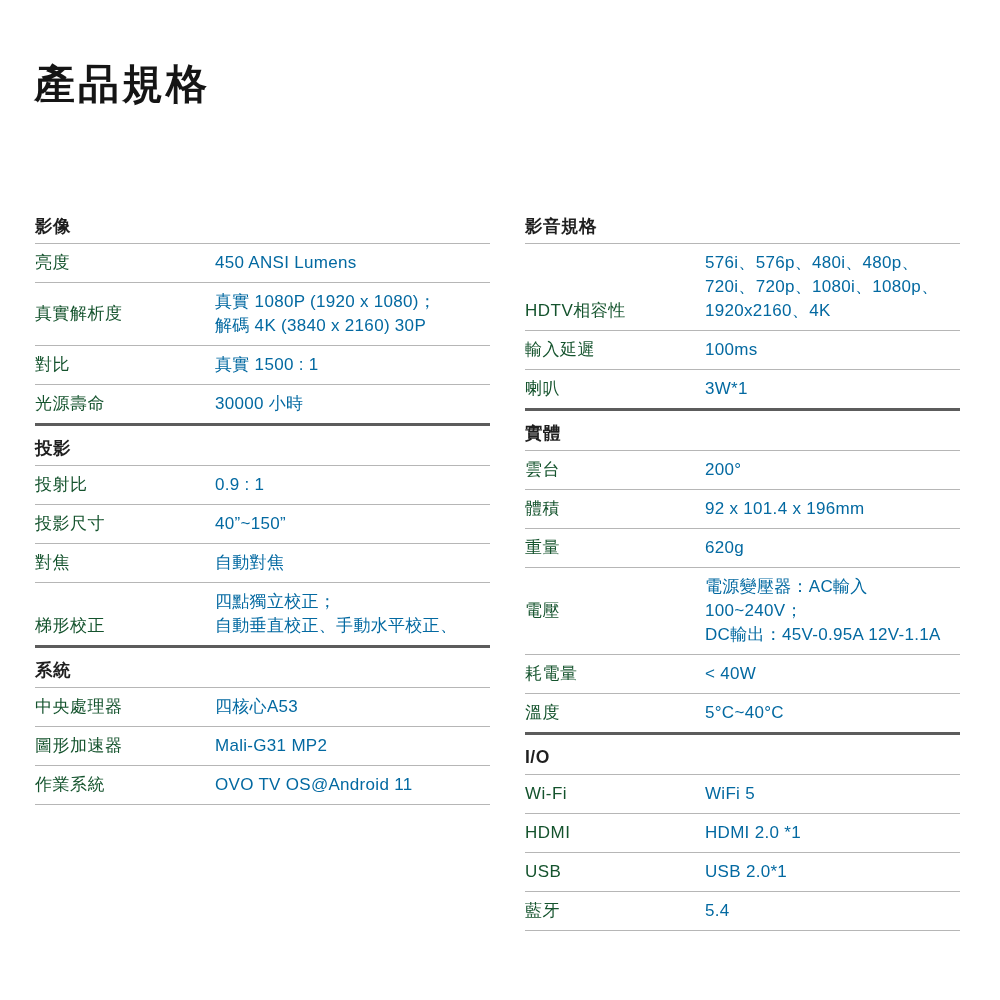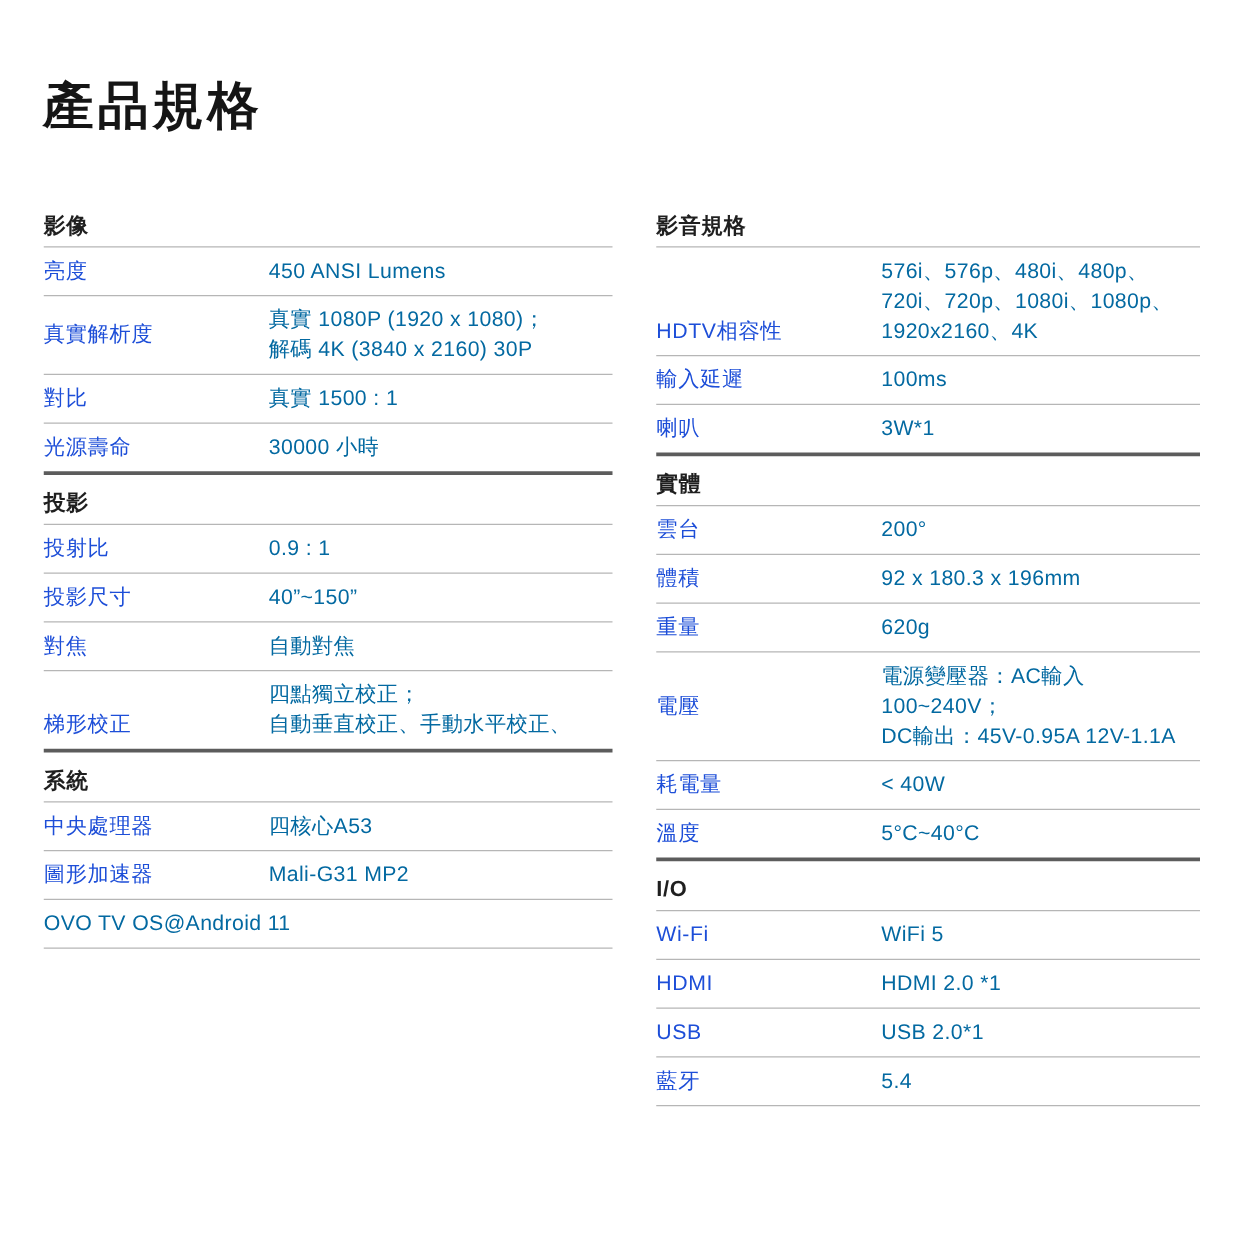--- a/index.html
+++ b/index.html
@@ -17,30 +17,30 @@
   }
   .col{display:block;}
   .col-left{width:455px;margin-right:35px;flex:0 0 455px;}
   .col-right{width:443px;flex:0 0 443px;}
   .sec{background:transparent;}
   .sec + .sec{border-top:3px solid #5c5c5c;}
   .sec-header{
     font-size:17.5px;font-weight:600;color:#1f1f1f;line-height:20px;
     padding:12px 0 7px 0;border-bottom:1px solid #b6b6b6;letter-spacing:0.5px;
   }
-  .sec:first-child .sec-header{padding-top:5px;}
+  .sec:first-child .sec-header{padding-top:5px;margin-top:46px;}
   .row{
     display:flex;align-items:center;
     padding:7px 0;border-bottom:1px solid #b6b6b6;
   }
   .sec:not(:last-child) .row:last-child{border-bottom:none;}
   .row.top{align-items:flex-end;}
   .row .label{
     flex:0 0 180px;width:180px;
-    font-size:17px;color:#1d4ed8;line-height:24px;letter-spacing:0.5px;
+    font-size:17px;color:#14532d;line-height:24px;letter-spacing:0.5px;
   }
   .row .value{
     font-size:17px;color:#0369a1;line-height:24px;letter-spacing:0.3px;
   }
   .vline{display:block;}
 </style>
 </head>
 <body>
 
 <div class="page">
@@ -116,20 +116,21 @@
               <span class="vline">四核心A53</span>
             </div>
         </div>
         <div class="row">
           <div class="label">圖形加速器</div>
           <div class="value">
               <span class="vline">Mali-G31 MP2</span>
             </div>
         </div>
         <div class="row">
+          <div class="label">作業系統</div>
           <div class="value">
               <span class="vline">OVO TV OS@Android 11</span>
             </div>
         </div>
       </div>
 
     </div>
 
     <div class="col col-right">
 
@@ -161,21 +162,21 @@
         <div class="sec-header">實體</div>
         <div class="row">
           <div class="label">雲台</div>
           <div class="value">
               <span class="vline">200°</span>
             </div>
         </div>
         <div class="row">
           <div class="label">體積</div>
           <div class="value">
-              <span class="vline">92 x 180.3 x 196mm</span>
+              <span class="vline">92 x 101.4 x 196mm</span>
             </div>
         </div>
         <div class="row">
           <div class="label">重量</div>
           <div class="value">
               <span class="vline">620g</span>
             </div>
         </div>
         <div class="row">
           <div class="label">電壓</div>

